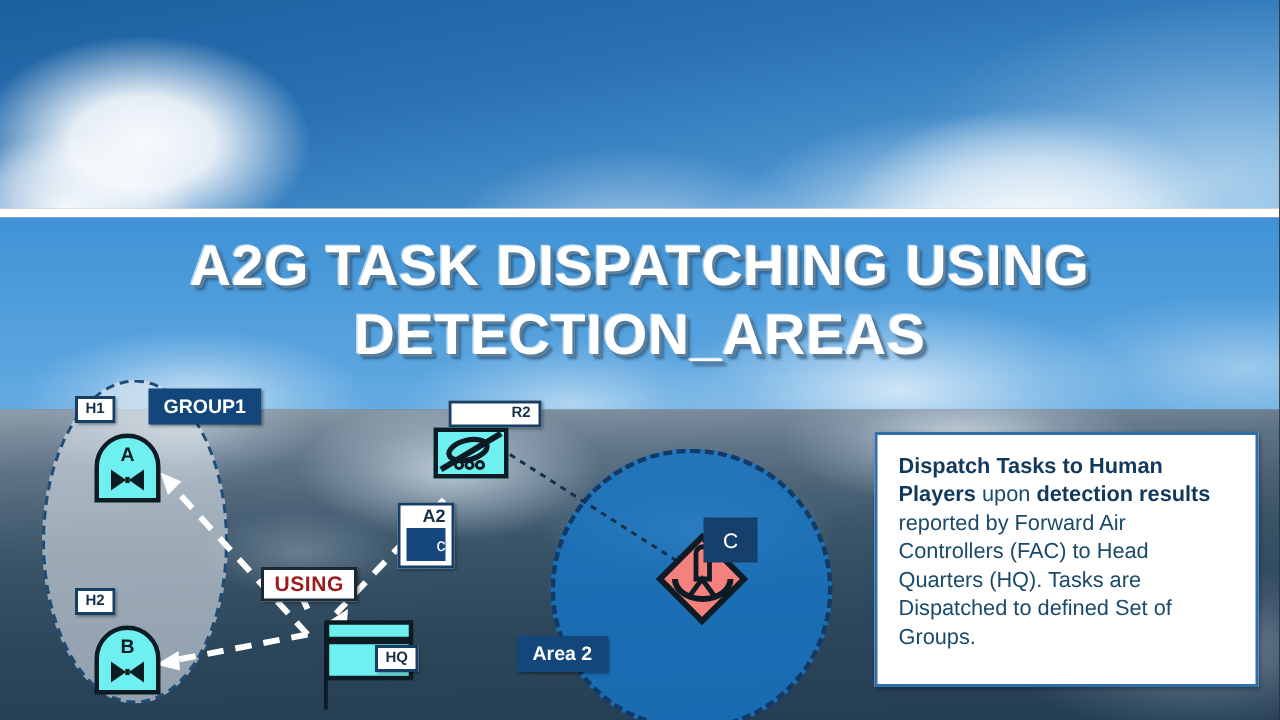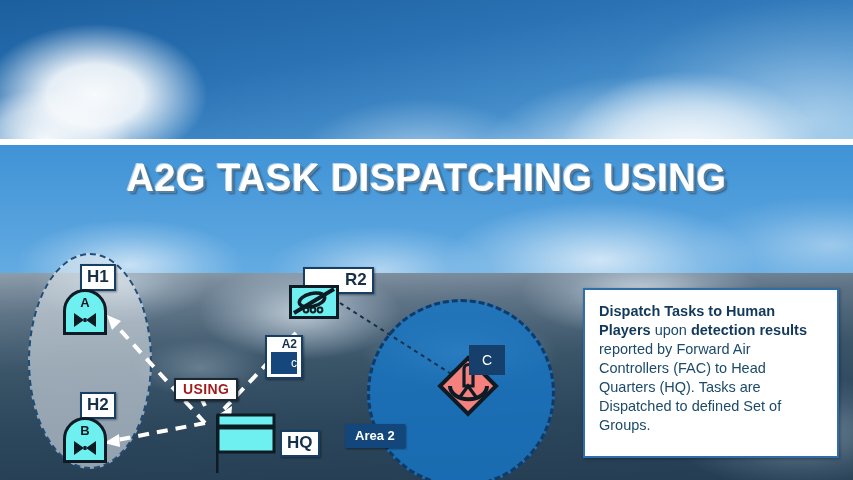--- a/index.html
+++ b/index.html
@@ -88,28 +88,27 @@
     padding:4px 10px 5px 10px;
     box-shadow:1px 1px 2px rgba(0,0,0,.45);
     white-space:nowrap;
   }
   .badge.group1{left:99px;top:259px;}
   .badge.area2{left:345px;top:424px;text-align:center;}
 
   
   .labelbox{
     position:absolute;background:#ffffff;border:2px solid #173f66;
-    color:#16304a;font-size:17px;font-weight:bold;
+    color:#16304a;font-size:10px;font-weight:bold;
     padding:1px 5px 2px 5px;white-space:nowrap;
     box-shadow:1px 1px 2px rgba(0,0,0,.4);
-    margin-left:30px;
   }
   .labelbox.h1{left:50px;top:264px;}
   .labelbox.h2{left:50px;top:392px;}
-  .labelbox.r2{left:273px;top:267px;padding-left:40px;}
+  .labelbox.r2{left:299px;top:267px;padding-left:40px;}
   .labelbox.hq{left:250px;top:430px;}
 
   
   .a2box{
     position:absolute;left:265px;top:335px;
     background:#ffffff;border:2px solid #173f66;
     padding:1px 4px 3px 4px;text-align:right;
     box-shadow:1px 1px 2px rgba(0,0,0,.4);
   }
   .a2box .a2-txt{font-size:12px;font-weight:bold;color:#16304a;line-height:13px;}
@@ -180,20 +179,21 @@
 
 <div id="stage">
 
   <div class="sky-top"></div>
   <div class="sky-divider"></div>
   <div class="sky-title"></div>
   <div class="sky-map"></div>
 
   <div class="title-wrap">
     <div class="title-line">A2G TASK DISPATCHING USING</div>
+    <div class="title-line">DETECTION_AREAS</div>
   </div>
 
   <div class="group-ellipse"></div>
 
   <div class="area-circle"></div>
 
   <svg class="arrows" viewBox="0 0 853 207">
 
     <g>
       <line x1="205" y1="150" x2="112" y2="48" stroke="#ffffff" stroke-width="4" stroke-dasharray="11 8" stroke-linecap="butt"></line>
@@ -214,20 +214,21 @@
       <line x1="205" y1="133" x2="198" y2="118" stroke="#ffffff" stroke-width="4" stroke-dasharray="8 6" stroke-linecap="butt"></line>
       <polygon points="196,112 205,124 191,123" fill="#ffffff"></polygon>
     </g>
 
     <g>
       <line x1="340" y1="30" x2="456" y2="104" stroke="#14304a" stroke-width="2" stroke-dasharray="4 4"></line>
       <polygon points="462,108 450,105 452,97" fill="#14304a"></polygon>
     </g>
   </svg>
 
+  <div class="badge group1">GROUP1</div>
 
   <div class="badge area2">Area 2</div>
 
   <div class="labelbox h1">H1</div>
   <div class="acft a">
     <span class="ac-id">A</span>
     <svg class="bowtie" width="24" height="16" viewBox="0 0 24 16">
       <polygon points="1,1 11,8 1,15" fill="#0d1b24"></polygon>
       <polygon points="23,1 13,8 23,15" fill="#0d1b24"></polygon>
       <rect x="10.5" y="6" width="3" height="4" fill="#0d1b24"></rect>

